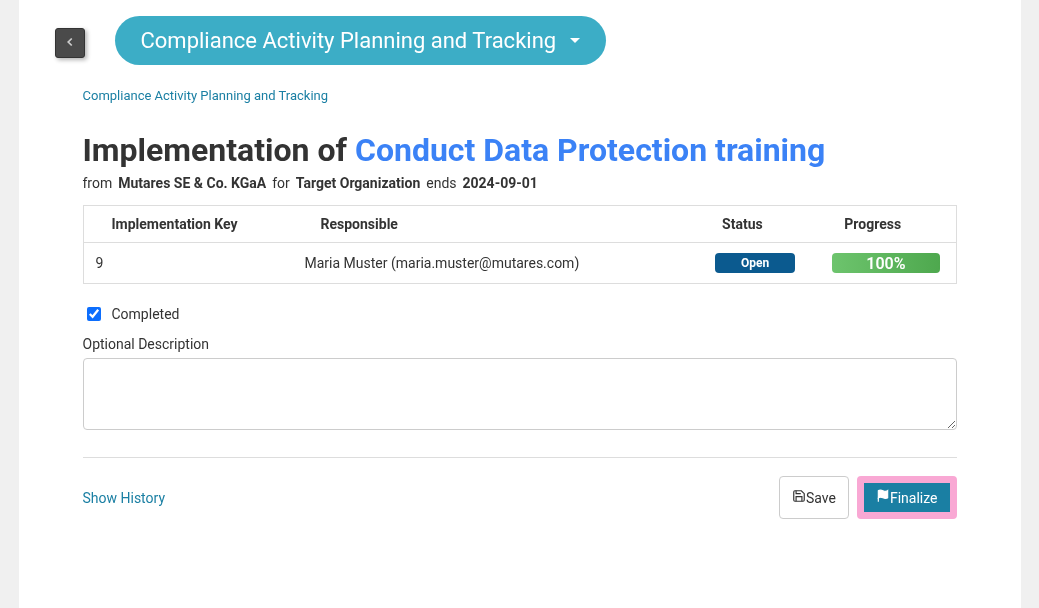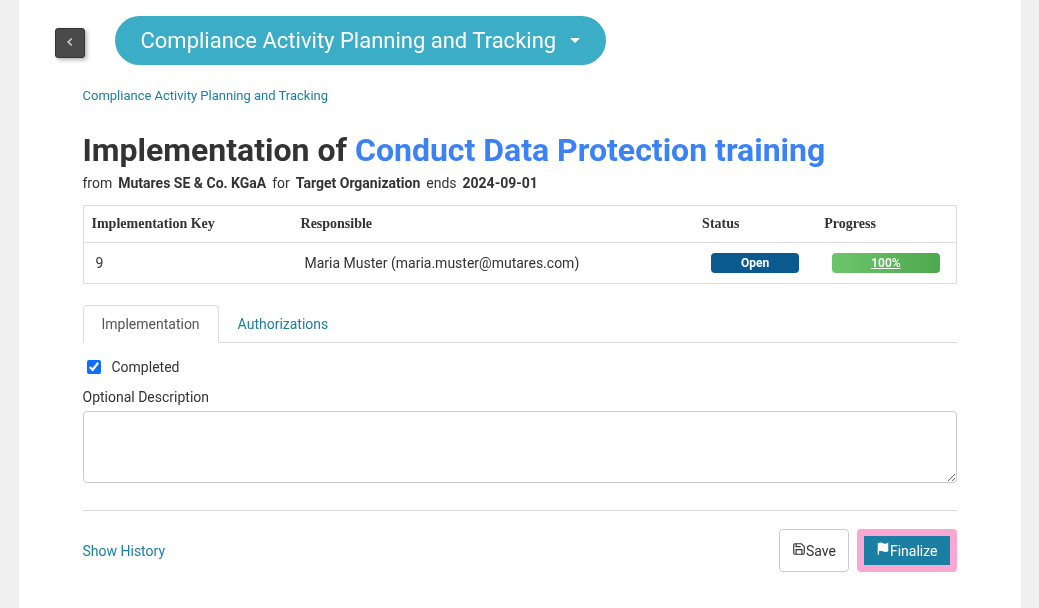--- a/index.html
+++ b/index.html
@@ -100,60 +100,58 @@
   }
   table.details {
     width: 100%;
     border-collapse: collapse;
     border: 1px solid #ddd;
     margin-bottom: 20px;
   }
   table.details th {
     text-align: left;
     font-weight: 700;
-    padding: 10px 8px;
+    padding: 10px 28px;
     border-bottom: 1px solid #ddd;
     background: #fff;
     font-size: 14px;
-    font-family: Liberation Serif, serif;
   }
   table.details td {
     padding: 10px 12px;
     font-size: 14px;
   }
   .col-key { width: 24%; }
   .col-resp { width: 46%; }
   .col-status { width: 14%; text-align: center; }
   .col-progress { width: 16%; text-align: center; }
   .status-pill {
     background: #0b5a8f;
     color: #fff;
     font-size: 12px;
     font-weight: 700;
     padding: 3px 0;
     border-radius: 4px;
     display: block;
-    width: 88px;
+    width: 80px;
     text-align: center;
     margin: 0 auto;
   }
   .progress-wrap {
     background: #5aaf5a;
     background: linear-gradient(90deg, #6dc46d 0%, #4ea84e 100%);
     border-radius: 4px;
     height: 20px;
     width: 108px;
     margin: 0 auto;
     display: flex;
     align-items: center;
     justify-content: center;
     color: #fff;
-    font-size: 12px;
+    font-size: 16px;
     font-weight: 600;
-    text-decoration: underline;
   }
   .tabs {
     display: flex;
     border-bottom: 1px solid #ddd;
     margin-bottom: 14px;
   }
   .tab {
     padding: 10px 18px;
     font-size: 14px;
     cursor: pointer;
@@ -292,24 +290,20 @@
             </td>
             <td>
               <div class="progress-wrap">
                 <span>100%</span>
               </div>
             </td>
           </tr>
         </tbody>
       </table>
 
-      <div class="tabs">
-        <div class="tab active">Implementation</div>
-        <div class="tab inactive">Authorizations</div>
-      </div>
 
 
       <div class="check-row">
         <input type="checkbox" checked="" style="">
         <span>Completed</span>
       </div>
 
       <div class="label-opt">Optional Description</div>
       <textarea class="desc" style=""></textarea>
 

